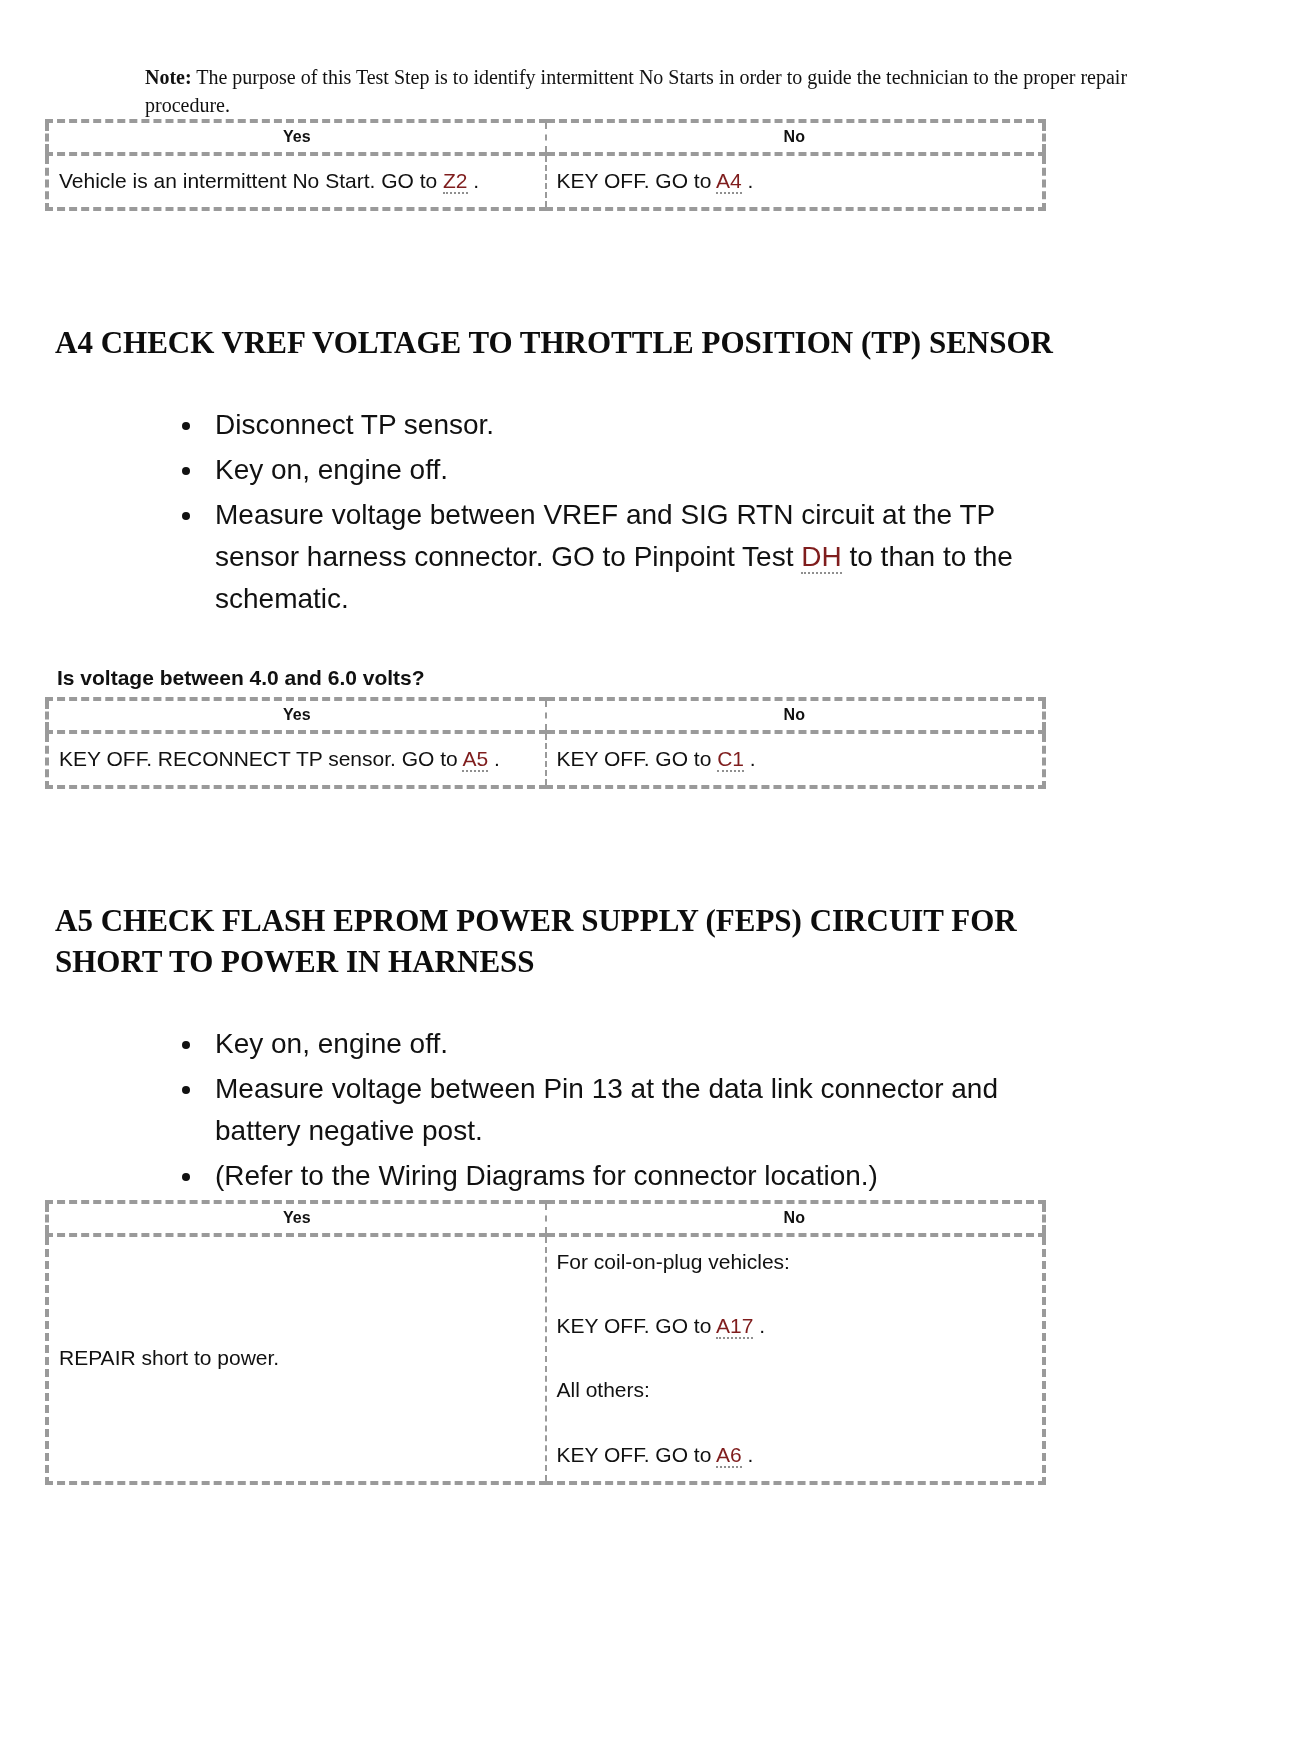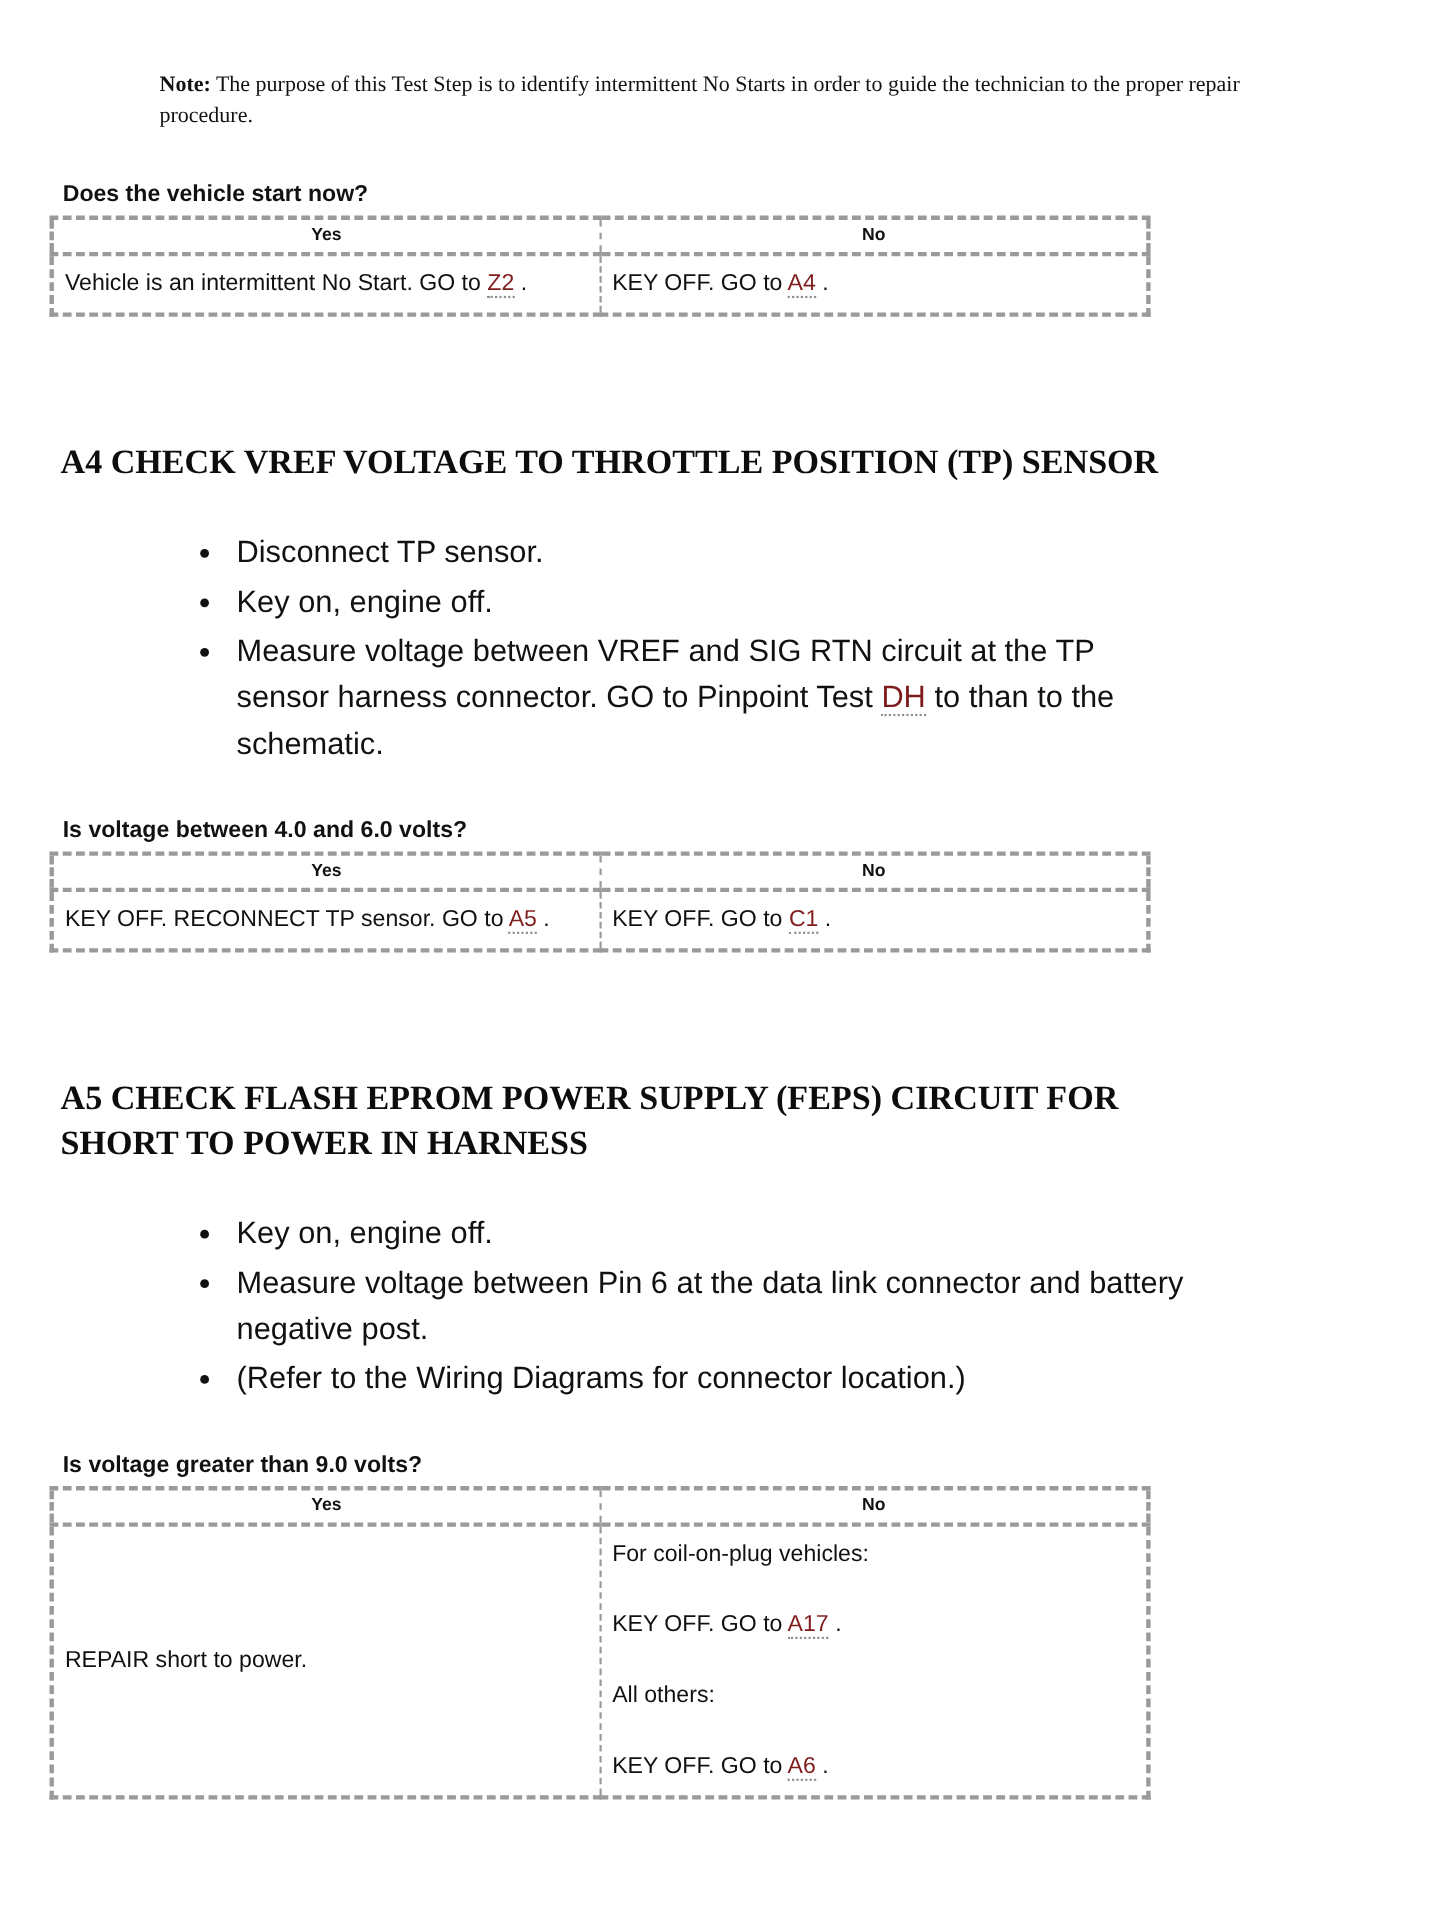--- a/index.html
+++ b/index.html
@@ -87,21 +87,20 @@
     cursor: pointer;
   }
 </style>
 </head>
 <body>
 
 <section class="test-step">
 
   <p class="note"><b>Note:</b><span> The purpose of this Test Step is to identify intermittent No Starts in order to guide the technician to the proper repair procedure.</span></p>
 
-  <div class="question">Does the vehicle start now?</div>
 
   <table class="decision">
     <thead>
       <tr>
         <th>Yes</th>
         <th>No</th>
       </tr>
     </thead>
     <tbody>
       <tr>
@@ -145,25 +144,24 @@
       </tr>
     </tbody>
   </table>
 </section>
 
 <section class="test-step">
   <h1 class="section-title">A5 CHECK FLASH EPROM POWER SUPPLY (FEPS) CIRCUIT FOR SHORT TO POWER IN HARNESS</h1>
 
   <ul class="bullets">
       <li><span>Key on, engine off.</span></li>
-      <li><span>Measure voltage between Pin 6 at the data link connector and battery negative post.</span></li>
+      <li><span>Measure voltage between Pin 13 at the data link connector and battery negative post.</span></li>
       <li><span>(Refer to the Wiring Diagrams for connector location.)</span></li>
     </ul>
 
-  <div class="question">Is voltage greater than 9.0 volts?</div>
 
   <table class="decision">
     <thead>
       <tr>
         <th>Yes</th>
         <th>No</th>
       </tr>
     </thead>
     <tbody>
       <tr>

